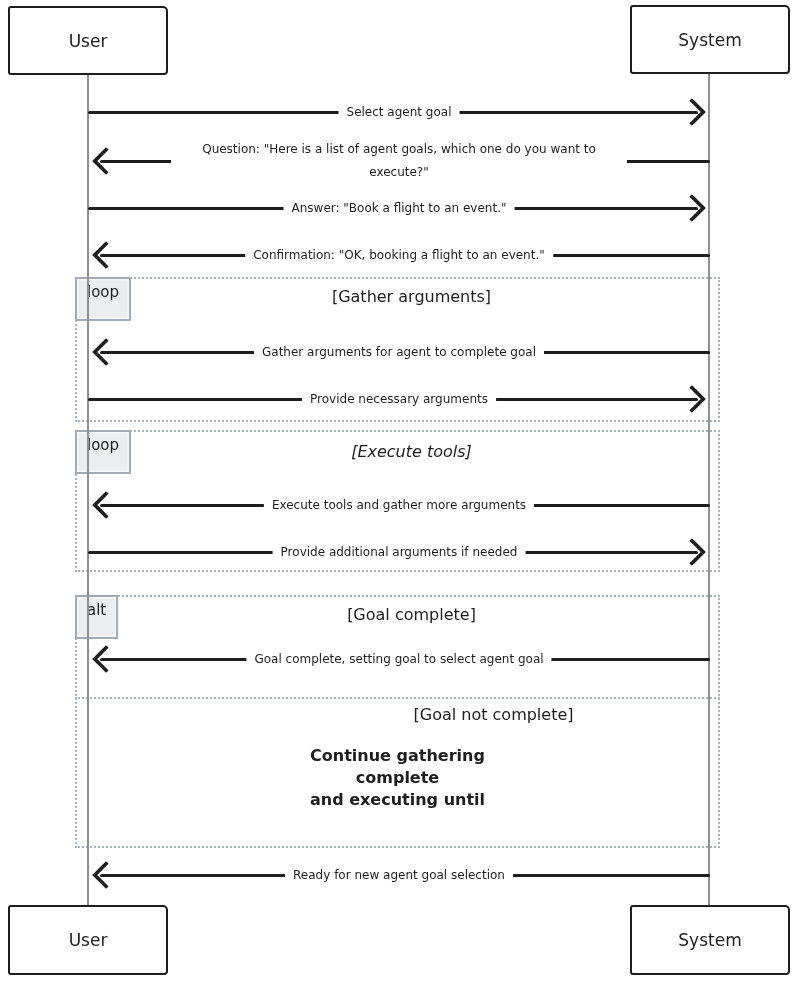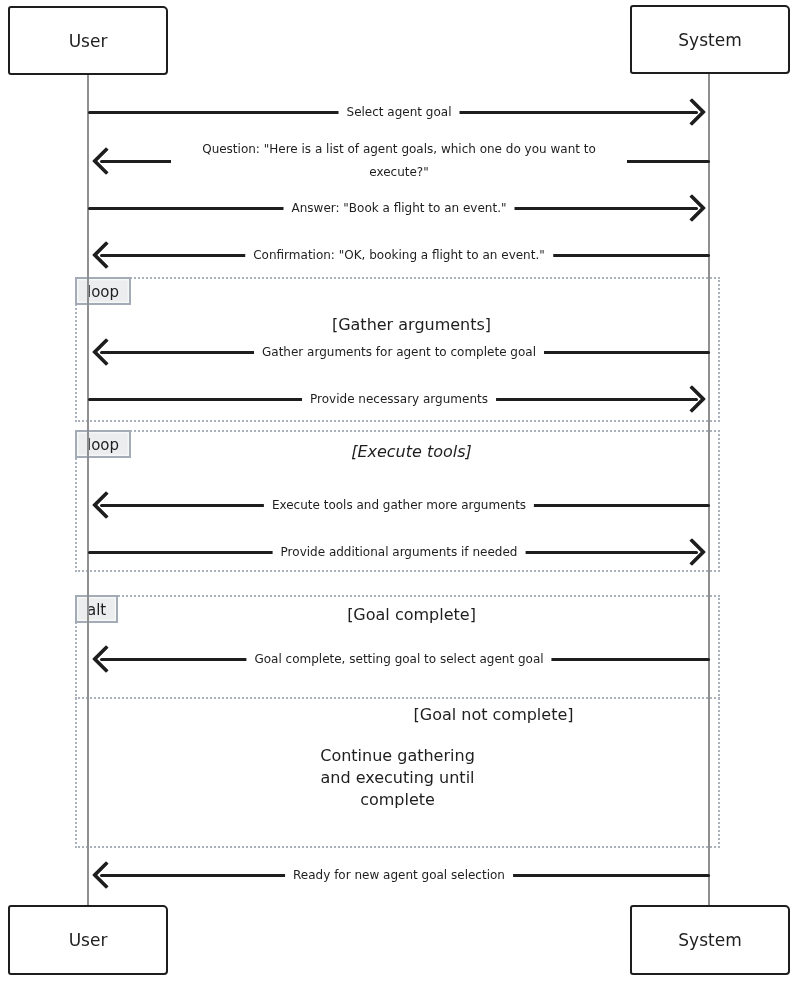--- a/index.html
+++ b/index.html
@@ -19,34 +19,34 @@
   #frames{position:absolute;inset:0;z-index:1;}
   .frame{
     position:absolute;left:75px;width:645px;box-sizing:border-box;
     border:2px dotted var(--frame-border);
   }
   .frame-label{
     position:absolute;top:-2px;left:-2px;
     background:var(--frame-label-bg);
     border:2px solid var(--frame-label-border);
     box-shadow:inset 0 0 0 1.5px rgba(255,255,255,.55);
-    padding:3px 10px 1px 10px;font-size:15px;line-height:20px;color:var(--stroke);
+    padding:3px 10px 17px 10px;font-size:15px;line-height:20px;color:var(--stroke);
   }
   .frame-title{
     position:absolute;left:50%;transform:translateX(-50%);margin-left:14px;
     font-size:16px;line-height:22px;white-space:nowrap;color:var(--stroke);
   }
   .frame-title.section2{margin-left:96px;}
   .frame-divider{
     position:absolute;left:-2px;right:-2px;height:0;
     border-top:2px dotted var(--frame-border);
   }
   .frame-note{
     position:absolute;left:50%;transform:translateX(-50%);
-    text-align:center;font-size:16px;line-height:22px;white-space:nowrap;
+    text-align:center;font-size:16px;line-height:22px;white-space:nowrap;font-weight:bold;
   }
   
   .lifeline{
     position:absolute;top:74px;height:831px;width:2px;z-index:2;
     background:var(--lifeline);
   }
   #lifeline-user{left:87px;}
   #lifeline-system{left:708px;}
   
   #messages{position:absolute;inset:0;z-index:3;}
@@ -82,35 +82,35 @@
   #actor-system-bottom{left:630px;top:905px;height:70px;}
 </style>
 </head>
 <body>
 
 <div id="canvas">
 
   <div id="frames">
       <div class="frame" style="top: 277px; height: 145px;">
       <div class="frame-label">loop</div>
-      <div class="frame-title" style="top: 7px; margin-top: 28px;">[Gather arguments]</div>
+      <div class="frame-title" style="top: 7px;">[Gather arguments]</div>
     </div>
       <div class="frame" style="top: 430px; height: 142px;">
       <div class="frame-label">loop</div>
       <div class="frame-title" style="top: 9px; font-style: italic;">[Execute tools]</div>
     </div>
       <div class="frame" style="top: 585px; height: 253px; margin-top: 10px;">
       <div class="frame-label">alt</div>
       <div class="frame-title" style="top: 7px;">[Goal complete]</div>
     <div class="frame-divider" style="top: 100px;"></div>
         <div class="frame-title section2" style="top: 107px;">[Goal not complete]</div>
         <div class="frame-note" style="top: 148px;">
           <div class="note-line">Continue gathering</div>
+          <div class="note-line">complete</div>
           <div class="note-line">and executing until</div>
-          <div class="note-line">complete</div>
         </div>
       </div>
     </div>
 
   <div class="lifeline" id="lifeline-user"></div>
   <div class="lifeline" id="lifeline-system"></div>
 
   <div id="messages">
       <div class="message right" style="top: 112px;">
       <div class="msg-line"></div>

